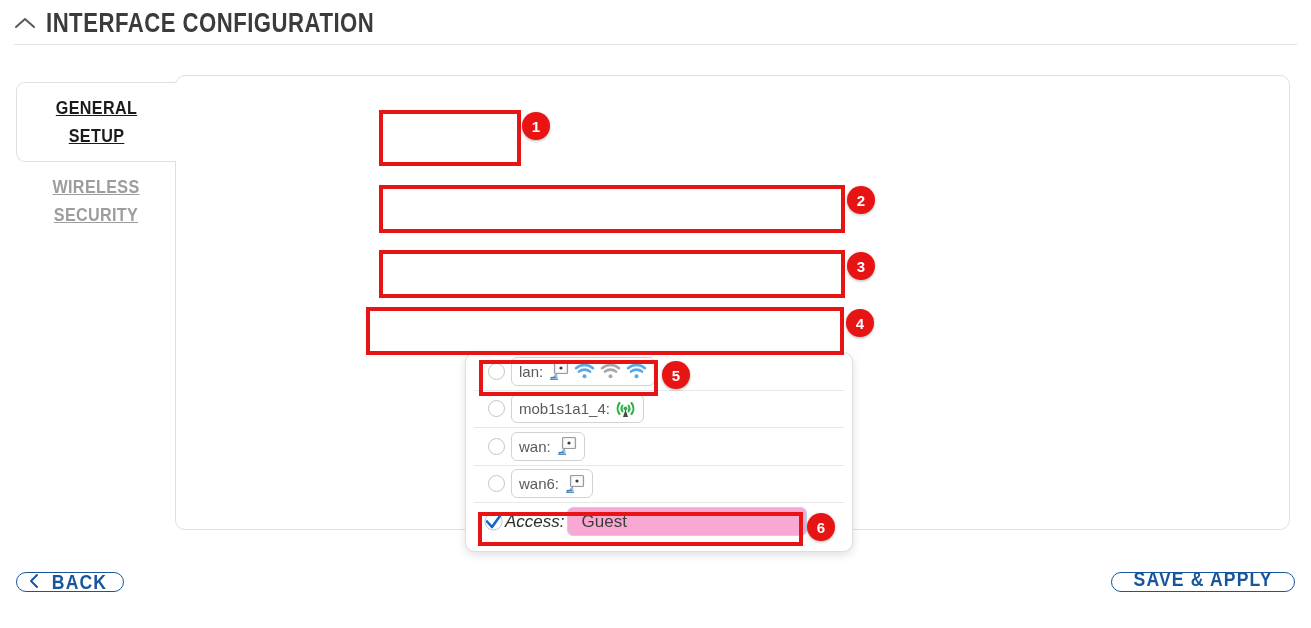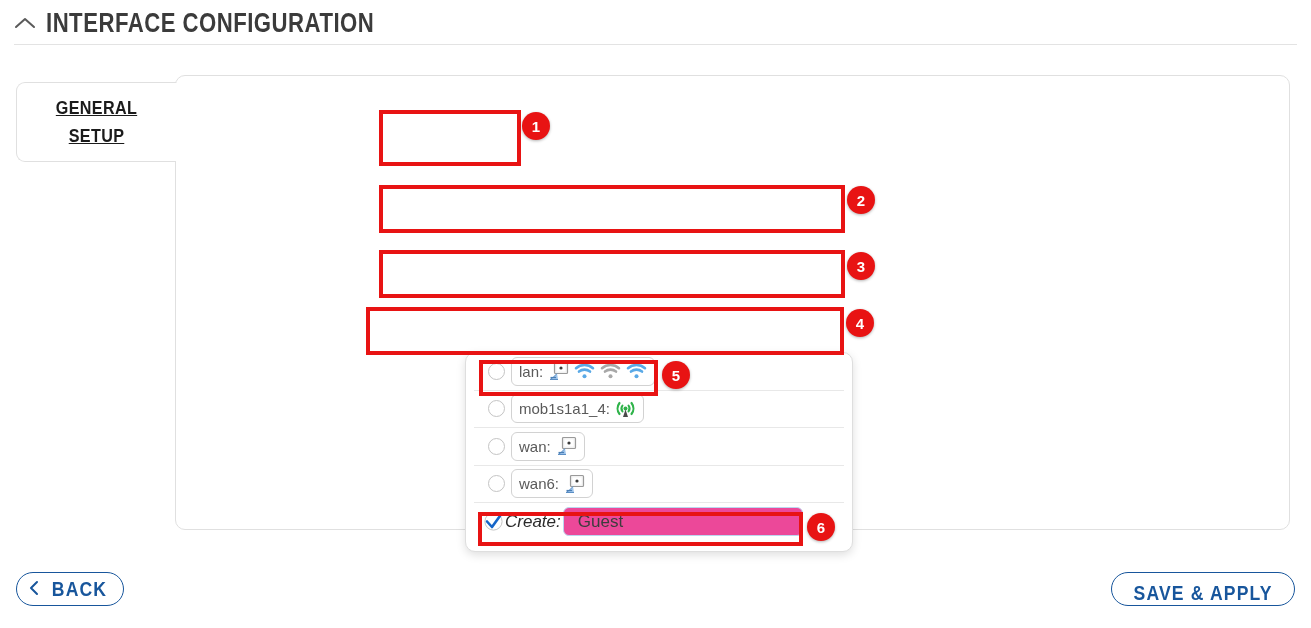--- a/index.html
+++ b/index.html
@@ -109,37 +109,37 @@
     border: 1px solid #d2d2d2; border-radius: 6px;
     padding: 2px 7px; background: #fff; height: 29px;
   }
   .chip-text { font-size: 15px; color: #5a5a5a; white-space: nowrap; }
   .chk {
     width: 19px; height: 19px; flex:0 0 auto; display:flex; align-items:center; justify-content:center;
   }
   .create-label { font-size: 17px; color: #2b2b2b; font-style: italic; white-space: nowrap; }
   .create-input {
     height: 29px; width: 240px; border: 1px solid #bcd6ef; border-radius: 6px;
-    background: #ec4899; font-size: 17px; color: #3d3d3d;
+    background: #f9a8d4; font-size: 17px; color: #3d3d3d;
     display: flex; align-items: center; padding-left: 14px;
   }
 
   
   .ann { position: absolute; border: 4px solid #e81313; z-index: 8; pointer-events: none; }
   .badge {
     position: absolute; width: 28px; height: 28px; border-radius: 50%;
     background: #e81313; color: #fff; font-size: 15px; font-weight: 700;
     display: flex; align-items: center; justify-content: center;
     box-shadow: 0 1px 3px rgba(0,0,0,.3); z-index: 9;
     font-family: "Liberation Sans", sans-serif;
   }
 
   
   .btn {
-    position: absolute; height: 34px; border: 1.6px solid #18569c;
+    position: absolute; height: 20px; border: 1.6px solid #18569c;
     border-radius: 20px; color: #18569c; background: #fff;
     display: flex; align-items: center; justify-content: center; gap: 9px;
     font-family: "Liberation Sans Narrow", "Liberation Sans", sans-serif;
     font-size: 20px; font-weight: 700; letter-spacing: 1.3px; cursor: pointer;
   }
   .btn span.t { transform: scaleX(.88); display:block; }
   #btn-back { left: 16px; top: 572px; width: 108px; }
   #btn-save { left: 1111px; top: 572px; width: 184px; align-items: flex-end; }
 
   
@@ -158,20 +158,23 @@
     </div>
     <div class="page-title">INTERFACE CONFIGURATION</div>
   </div>
   <div class="header-rule"></div>
 
   <div class="panel"></div>
 
   <div class="tabs">
     <div class="tab active">
       <span>GENERAL SETUP</span>
+    </div>
+    <div class="tab">
+      <span>WIRELESS SECURITY</span>
     </div>
   </div>
 
   <div class="row" style="left:387px; top:118px; width:130px;">
     <div class="lbl" style="width:68px;">Enable</div>
     <div class="toggle-wrap" style="margin-left:10px;">
       <div class="toggle">
         <div class="knob"></div>
       </div>
       <div class="toggle-labels">
@@ -308,21 +311,21 @@
       </div>
     </div>
 
     <div class="opt" style="padding-left:10px; gap:2px;">
       <span class="chk">
         <svg width="19" height="19" viewBox="0 0 19 19">
           <circle cx="9.5" cy="9.5" r="8.6" fill="#fff" stroke="#c4c4c4" stroke-width="1"></circle>
           <path d="M3 9.5 L8 15 L17 2.5" fill="none" stroke="#1565c8" stroke-width="2.6" stroke-linecap="round" stroke-linejoin="round"></path>
         </svg>
       </span>
-      <span class="create-label">Create:</span>
+      <span class="create-label">Access:</span>
       <span class="create-input">
         <span>Guest</span>
       </span>
     </div>
 
   </div>
 
   <div class="ann" style="left:379px; top:110px; width:142px; height:56px;"></div>
   <div class="badge" style="left:522px; top:112px;">1</div>
 

